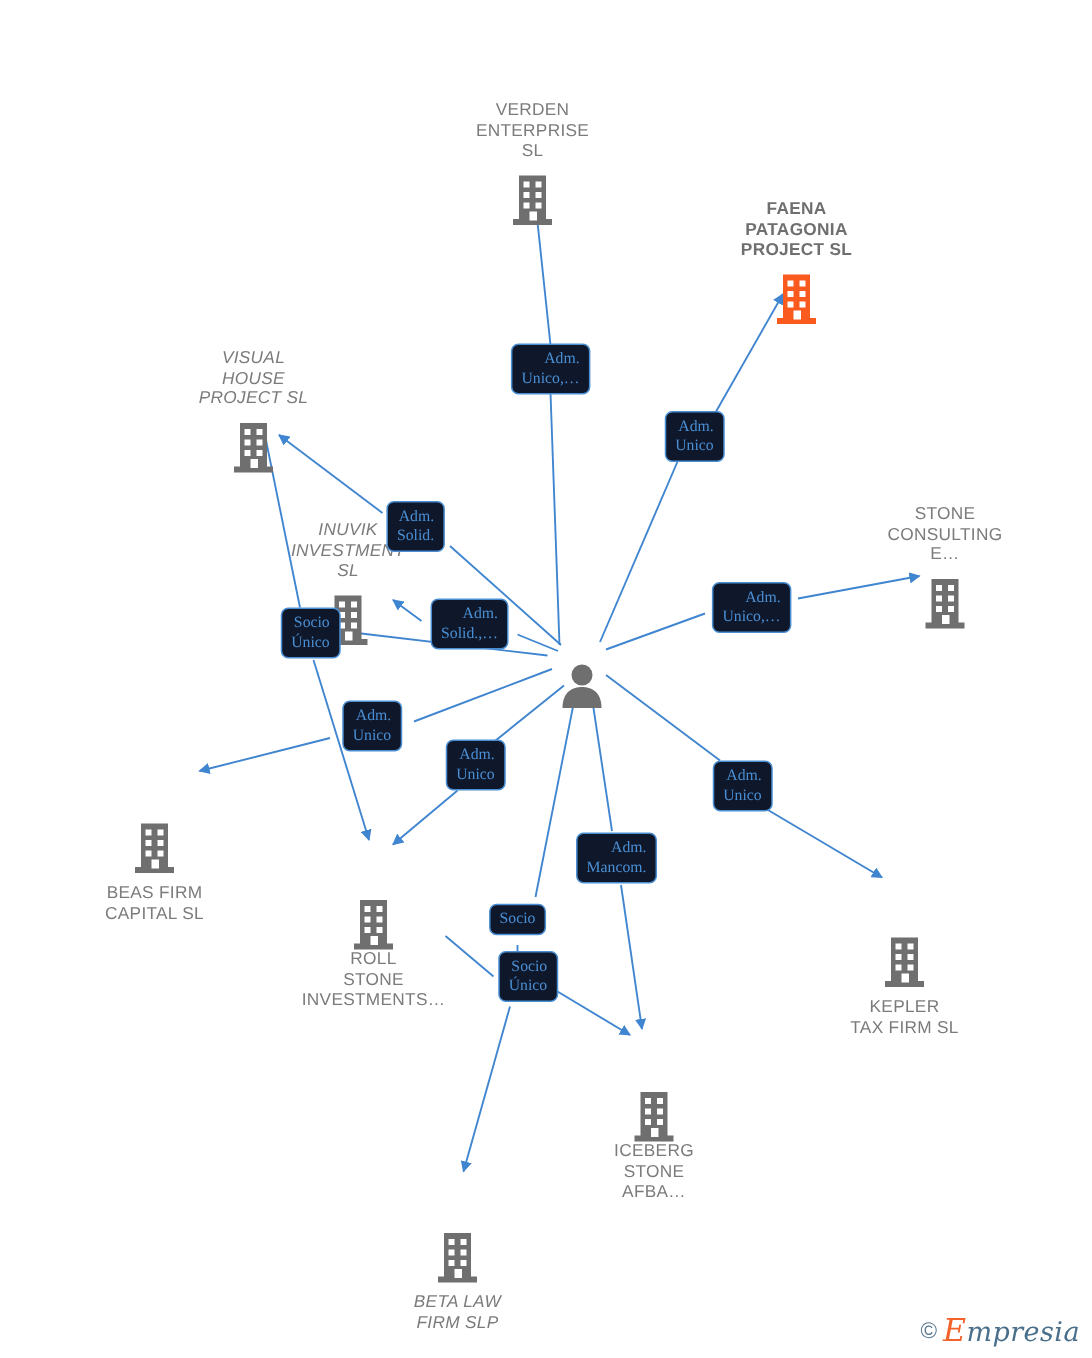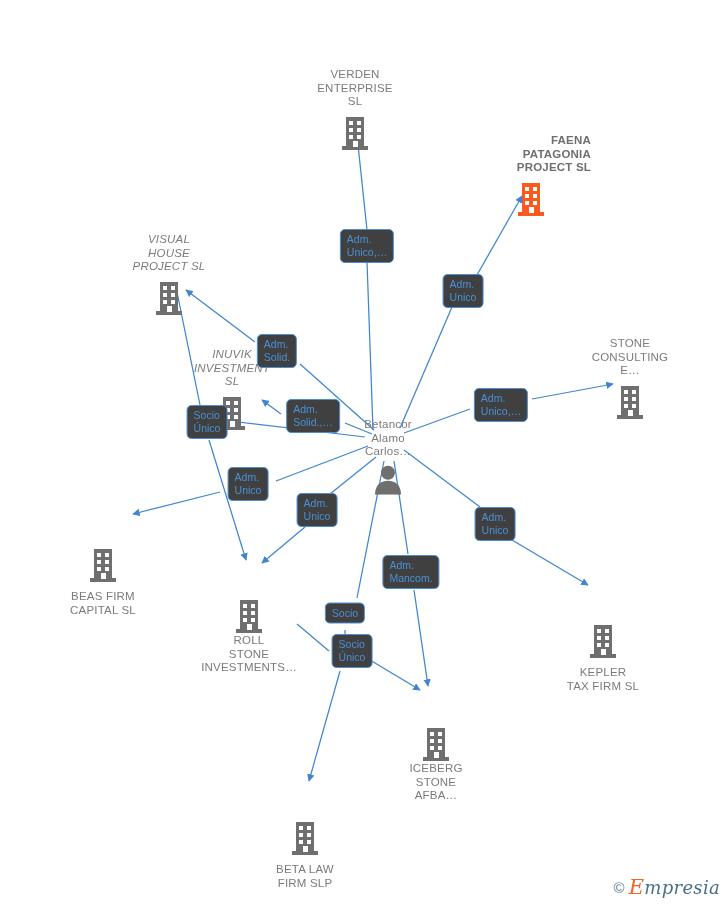--- a/index.html
+++ b/index.html
@@ -15,35 +15,36 @@
   .node{position:absolute;transform:translate(-50%,-50%);text-align:center;width:120px;margin-top:32px;}
   .node .ico{display:block;line-height:0;}
   .node .ico svg{display:inline-block;}
   .node .lbl{
     font-size:11.5px;
     line-height:13.5px;
     color:#7b7b7b;
     letter-spacing:0.2px;
     white-space:pre-line;
   }
-  .node.highlight .lbl{color:#6f6f6f;font-weight:bold;text-align:right;}
+  .node.highlight .lbl{color:#6f6f6f;font-weight:bold;}
 
   .edge-label{
     position:absolute;
     transform:translate(-50%,-50%);
-    background:#404040;
+    background:#0f172a;
     border:1.4px solid #4a8fd4;
     border-radius:5px;
     color:#4a8fd4;
     font-size:10.5px;
     line-height:13px;
-    text-align:left;
+    text-align:right;
     padding:3px 6px;
     white-space:pre-line;
     box-sizing:border-box;
+    font-family:Liberation Serif, serif;
   }
 
   #watermark{
     position:absolute;right:8px;bottom:6px;
     display:flex;align-items:center;gap:4px;
     font-size:17px;
   }
   #watermark .cmark{color:#5c7a92;font-size:15px;}
   #watermark .wname{
     font-family:"DejaVu Serif", serif;
@@ -101,23 +102,20 @@
     <path d="M 384 461 L 357 598"></path>
     <path d="M 345 630 L 345 636"></path>
     <path d="M 340 671 L 309 781" marker-end="url(#arrow)"></path>
 
     <path d="M 297 624 L 329 651"></path>
     <path d="M 370 660 L 420 690" marker-end="url(#arrow)"></path>
   </g>
 </svg>
 
 <div class="node" style="left:388px;top:424px;">
-  <div class="lbl" style="margin-bottom:4px;">Betancor
-Alamo
-Carlos…</div>
   <span class="ico">
     <svg width="32" height="32" viewBox="0 0 32 32">
       <circle cx="16" cy="10" r="7" fill="#6f6f6f"></circle>
       <path d="M3 32 C3 21 10 18 16 18 C22 18 29 21 29 32 Z" fill="#6f6f6f"></path>
     </svg>
   </span>
 </div>
 
 <div class="node" style="left:355px;top:101px;">
   <span class="ico">
@@ -314,21 +312,21 @@
       <rect x="8" y="6" width="4" height="4" fill="#fff"></rect>
       <rect x="16" y="6" width="4" height="4" fill="#fff"></rect>
       <rect x="8" y="13" width="4" height="4" fill="#fff"></rect>
       <rect x="16" y="13" width="4" height="4" fill="#fff"></rect>
       <rect x="8" y="20" width="4" height="4" fill="#fff"></rect>
       <rect x="16" y="20" width="4" height="4" fill="#fff"></rect>
       <rect x="12" y="26" width="5" height="6" fill="#fff"></rect>
     </svg>
   </span>
 </div>
-<div class="node" style="left:305px;top:844px;">
+<div class="node" style="left:305px;top:844px;font-style:italic;">
   <div class="lbl">BETA LAW
 FIRM  SLP</div>
 </div>
 
 <div class="edge-label" style="left:367px;top:246px;">Adm.
 Unico,…</div>
 <div class="edge-label" style="left:463px;top:291px;">Adm.
 Unico</div>
 <div class="edge-label" style="left:277px;top:351px;">Adm.
 Solid.</div>

